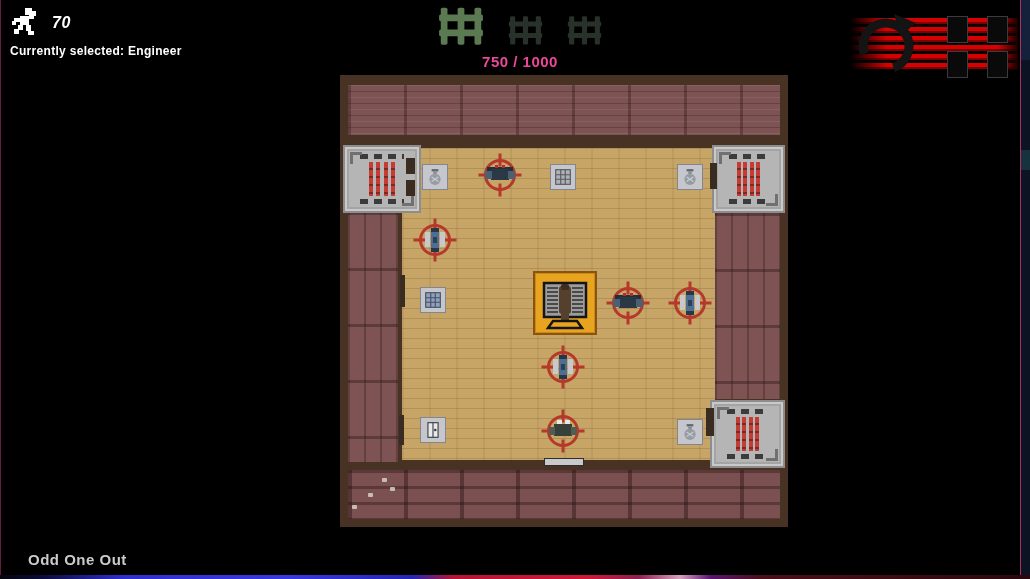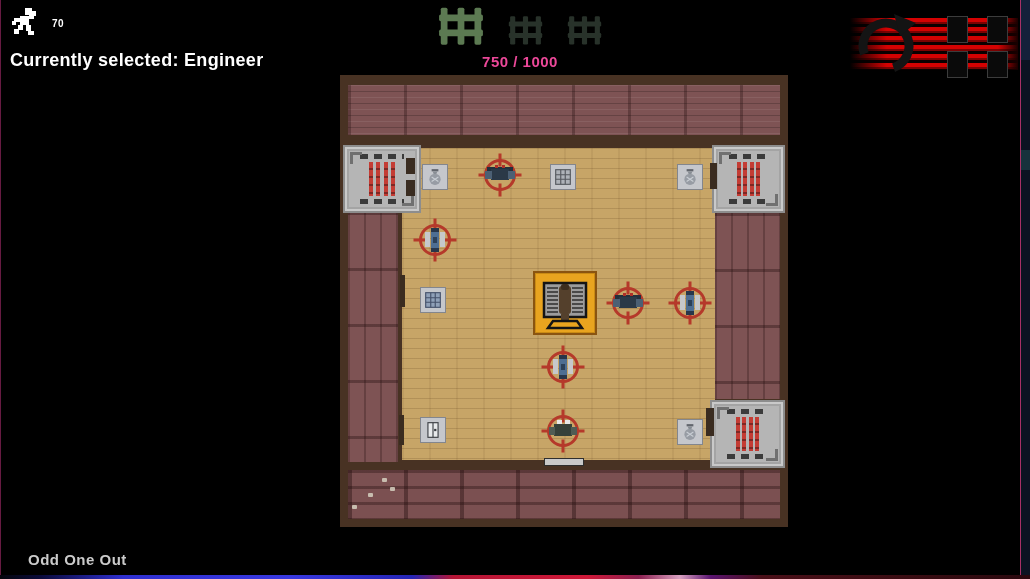--- a/index.html
+++ b/index.html
@@ -4,22 +4,22 @@
 <style>
   html,body{margin:0;padding:0;background:#000;}
   .screen{position:relative;width:1030px;height:579px;background:#000;overflow:hidden;
           font-family:"Liberation Sans",sans-serif;-webkit-font-smoothing:none;}
 
   
   .hud-tl{position:absolute;left:10px;top:6px;color:#fff;}
   .hud-row{display:flex;align-items:center;gap:14px;height:34px;}
   .hud-icon{display:inline-block;}
   .hud-icon svg{display:block;}
-  .hud-value{font-size:10px;font-weight:bold;letter-spacing:.5px;}
-  .sel-label{margin-top:10px;font-size:18px;font-weight:bold;letter-spacing:.3px;}
+  .hud-value{font-size:16px;font-weight:bold;letter-spacing:.5px;font-style:italic;}
+  .sel-label{margin-top:4px;font-size:12px;font-weight:bold;letter-spacing:.3px;}
 
   
   .hud-tc{position:absolute;left:420px;top:10px;width:200px;text-align:center;color:#ec4899;}
   .wave-icons{display:flex;justify-content:center;align-items:flex-end;gap:24px;height:40px;}
   .wave-icons span{display:inline-block;}
   .wave-counter{margin-top:3px;font-size:15px;font-weight:bold;letter-spacing:.5px;}
 
   
   .logo{position:absolute;left:848px;top:6px;width:174px;height:74px;}
   .streaks{position:absolute;left:2px;top:12px;width:168px;height:52px;

